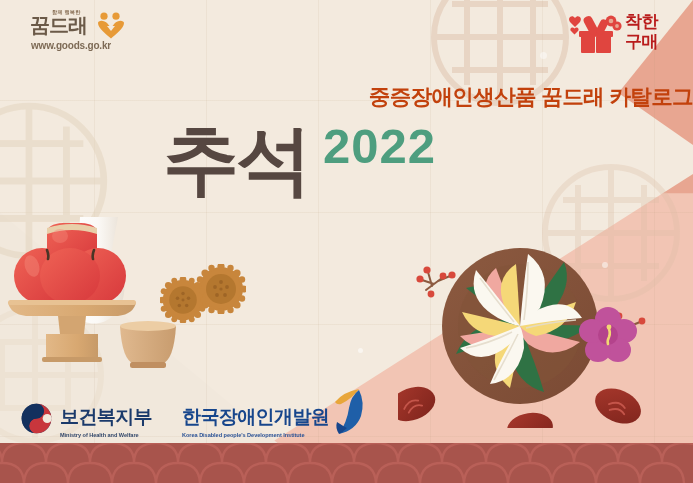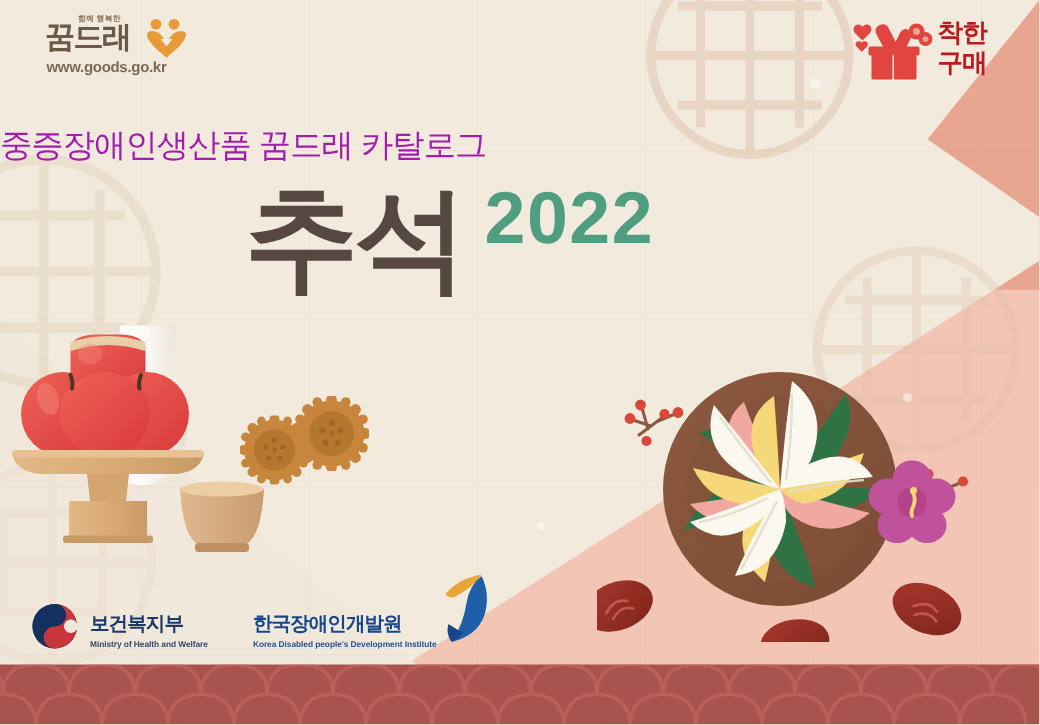--- a/index.html
+++ b/index.html
@@ -100,22 +100,22 @@
   #logo-chakhan .gift { position:absolute; left:0; top:2px; }
   #logo-chakhan .ch-txt {
     position:absolute; left:58px; top:2px;
     color:#b91c1c; font-weight:bold; font-size:17px;
     line-height:1.18; letter-spacing:-.5px;
   }
 
   
   #kicker {
     position:absolute; left:0; right:0; top:82px;
-    text-align:left;
-    font-size:21.5px; font-weight:normal; color:#a21caf;
+    text-align:right;
+    font-size:21.5px; font-weight:bold; color:#c2410c;
     letter-spacing:-.6px;
   }
   #title-row {
     position:absolute; left:163px; top:118px;
     display:flex; align-items:flex-start;
   }
   #title-chuseok {
     font-size:76px; font-weight:bold; color:#564741;
     letter-spacing:-3px; line-height:.96;
     margin-top:6px;
@@ -136,21 +136,21 @@
   #illus-right { left:398px; top:228px; }
   #cookie-1 { left:160px; top:277px; }
   #cookie-2 { left:196px; top:264px; }
 
   
   #footer-logos {
     position:absolute; left:20px; bottom:44px;
     display:flex; align-items:center; gap:30px;
   }
   .f-logo { display:flex; align-items:center; gap:7px; }
-  .f-logo .ko { font-size:13px; font-weight:bold; letter-spacing:-.6px; }
+  .f-logo .ko { font-size:19px; font-weight:bold; letter-spacing:-.6px; }
   .f-logo .en { font-size:5.6px; font-weight:bold; letter-spacing:-.05px; margin-top:2px; }
   #mohw .ko { color:#1b3a6b; }
   #mohw .en { color:#33486b; }
   #kodd .ko { color:#17468c; }
   #kodd .en { color:#2a5296; }
   #kodd { position:relative; padding-right:34px; }
   #kodd .bird { position:absolute; right:-4px; bottom:-2px; }
 
   .dot { position:absolute; border-radius:50%; }
 </style>

